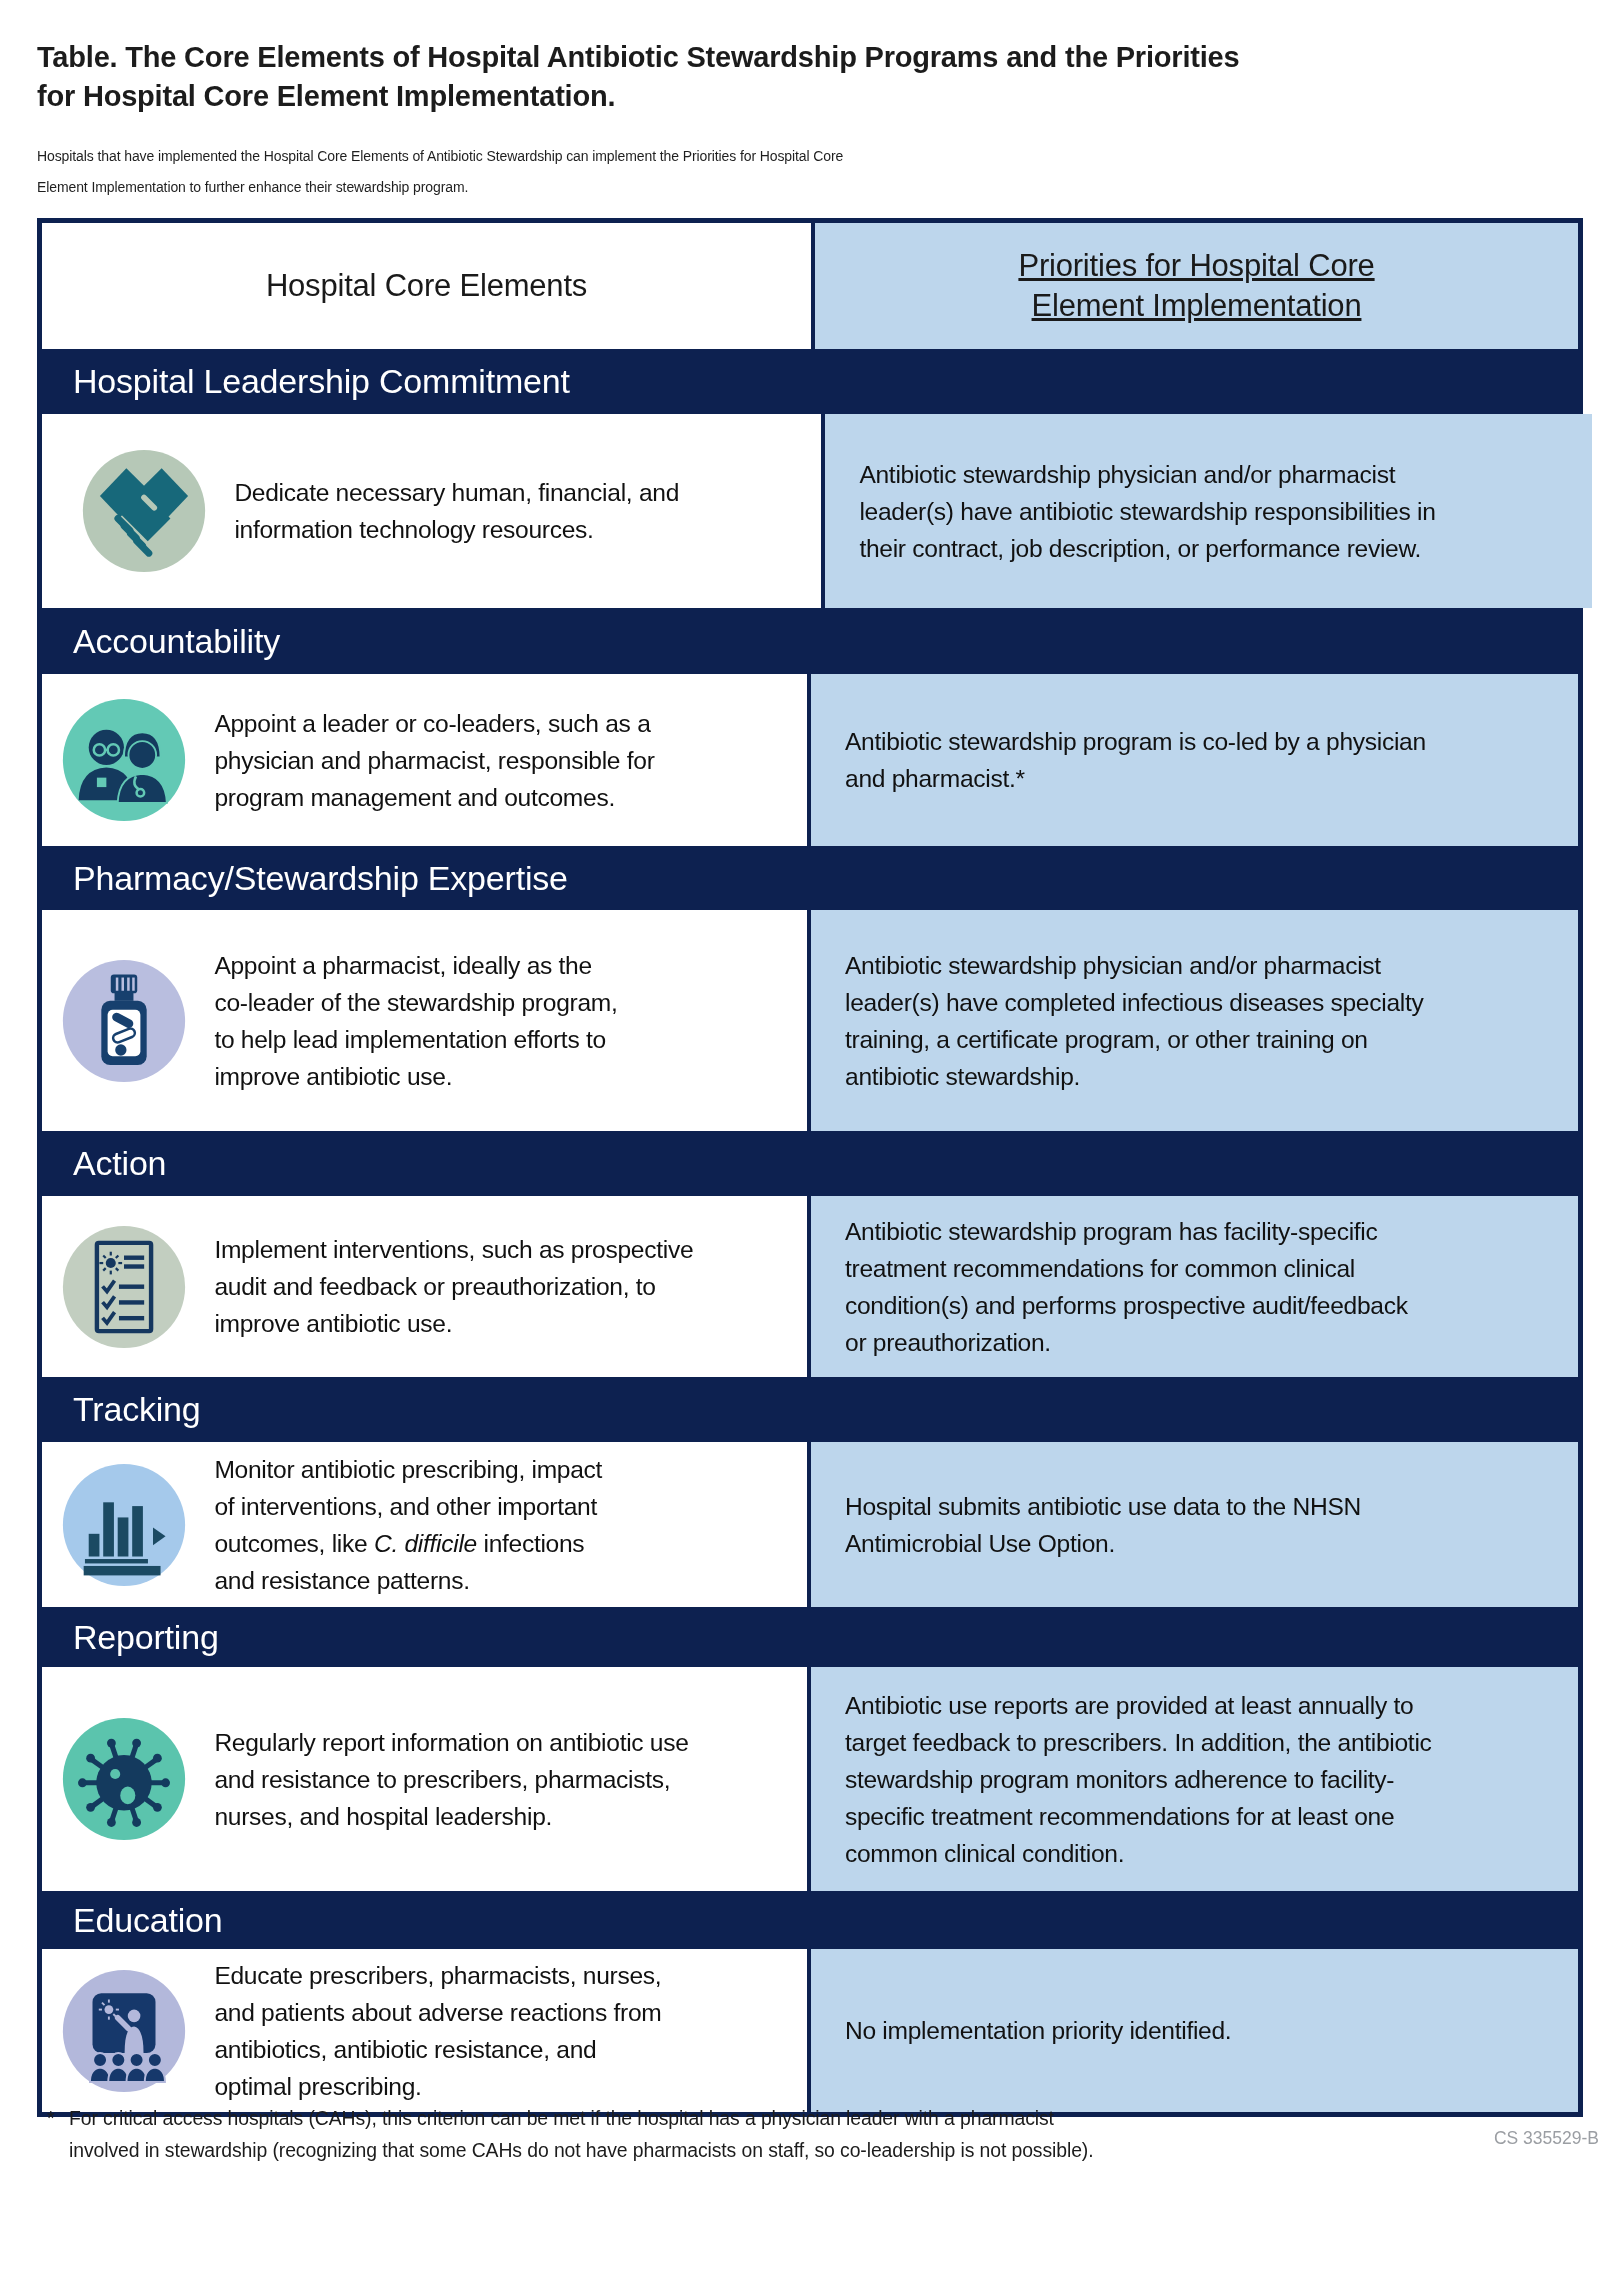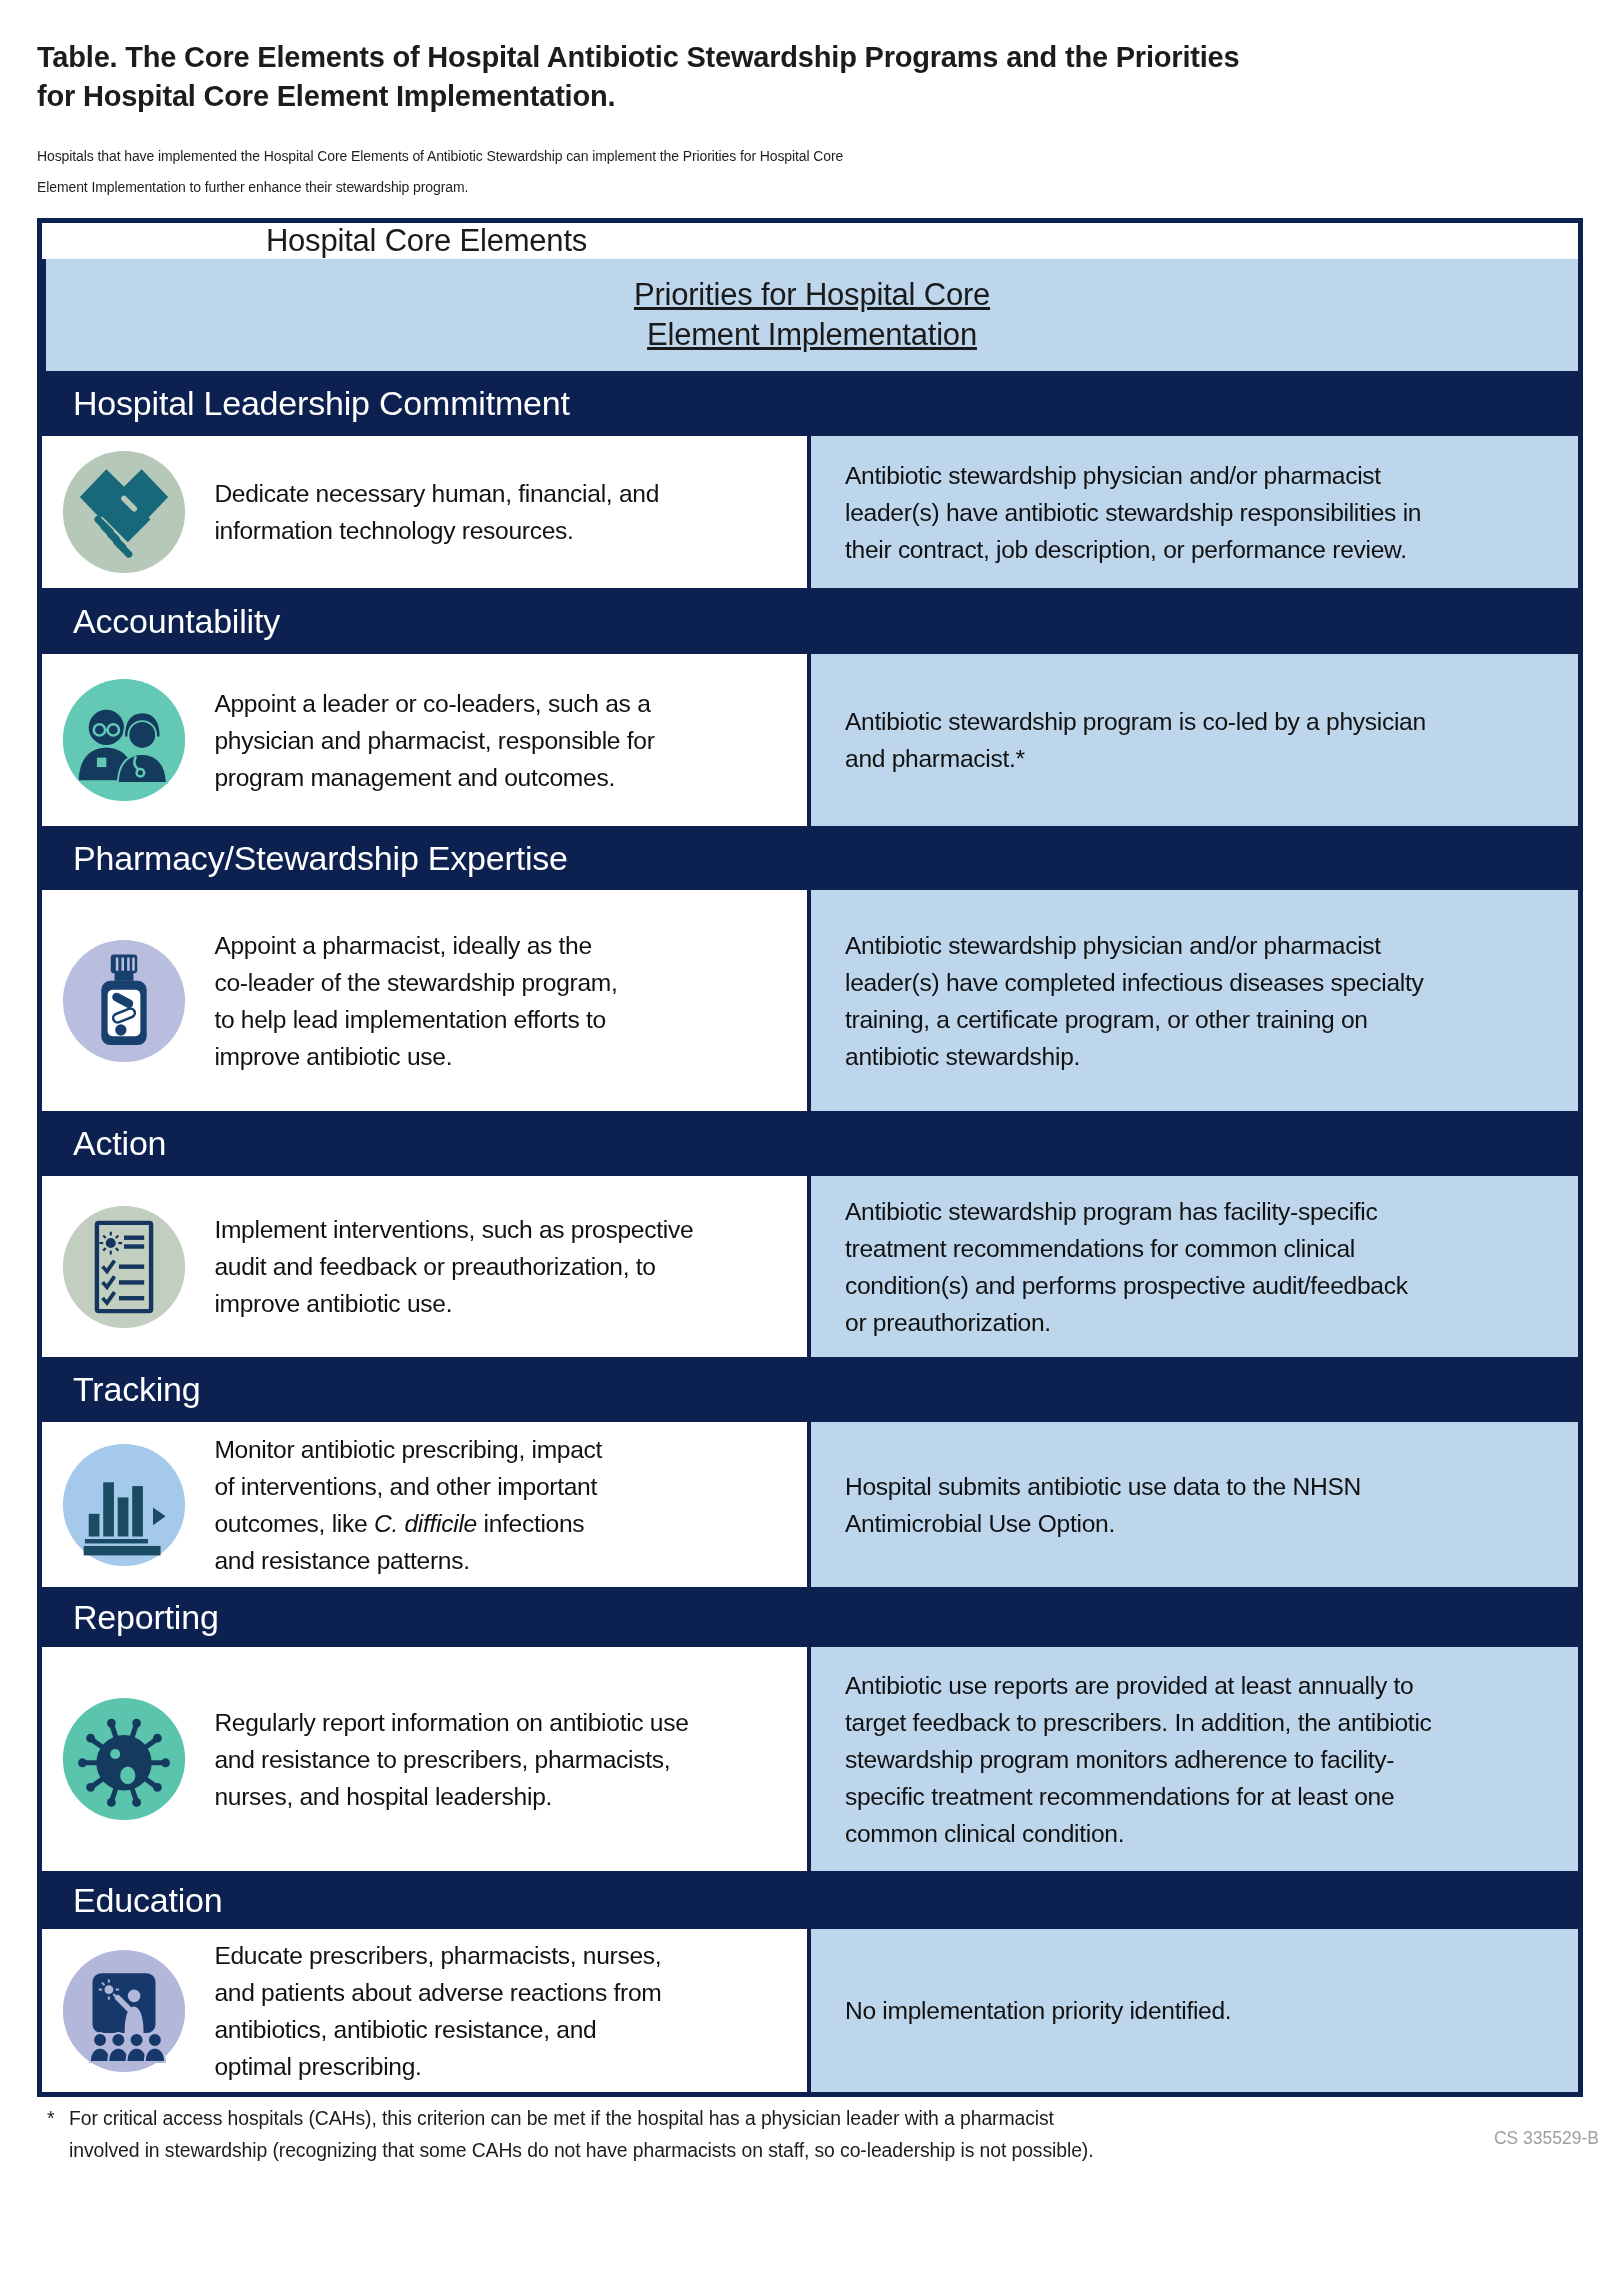--- a/index.html
+++ b/index.html
@@ -16,21 +16,21 @@
   .page-subtitle{
     position:absolute;left:37px;top:141px;width:1542px;
     font-size:14px;line-height:30.5px;font-weight:400;color:#1f1f1f;
     white-space:pre-line;letter-spacing:-0.1px;
   }
   .core-table{
     position:absolute;left:37px;top:218px;width:1546px;
     border:5.8px solid #0d2150;box-sizing:border-box;background:#ffffff;
     display:flex;flex-direction:column;
   }
-  .hdr-row{display:flex;height:148px;flex-direction:column;}
+  .hdr-row{display:flex;height:126px;}
   .hdr-left{
     width:769px;background:#ffffff;display:flex;align-items:center;justify-content:center;
     font-size:31px;letter-spacing:-0.2px;
   }
   .hdr-right{
     flex:1;background:#bdd6ec;border-left:4.5px solid #0d2150;
     display:flex;align-items:center;justify-content:center;text-align:center;
     font-size:31px;line-height:40px;white-space:pre-line;letter-spacing:-0.2px;text-decoration:underline;
   }
   .banner{
@@ -51,21 +51,21 @@
     white-space:pre-line;width:587px;
   }
   .priority-text{
     font-size:24.6px;line-height:37px;letter-spacing:-0.3px;color:#111111;
     white-space:pre-line;width:710px;
   }
   .icon-wrap{width:126px;height:126px;flex:0 0 126px;}
   .icon-wrap svg{display:block;}
   em{font-style:italic;}
   
-  .b1{height:65px;} .r1{height:152px;}
+  .b1{height:65px;} .r1{height:194px;margin-left:20px;}
   .b2{height:66px;} .r2{height:172px;}
   .b3{height:64px;}  .r3{height:221px;}
   .b4{height:65px;} .r4{height:181px;}
   .b5{height:65px;} .r5{height:165px;}
   .b6{height:60px;}  .r6{height:224px;}
   .b7{height:58px;}  .r7{height:163px;}
   .footnote{
     position:absolute;left:47px;top:2102px;display:flex;
     font-size:19.4px;line-height:32px;color:#1c1c1c;
   }

